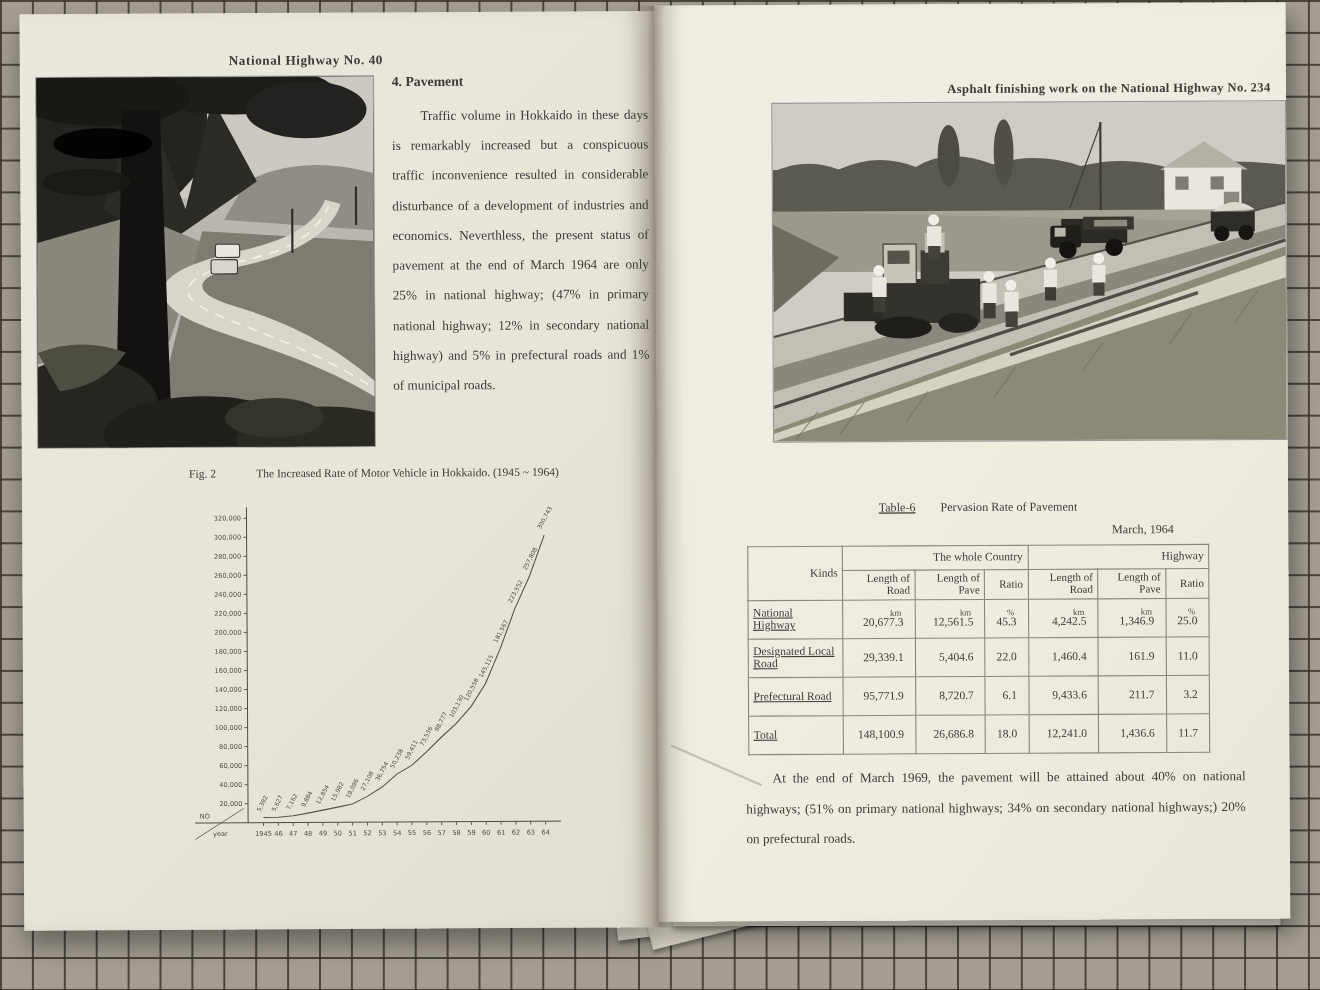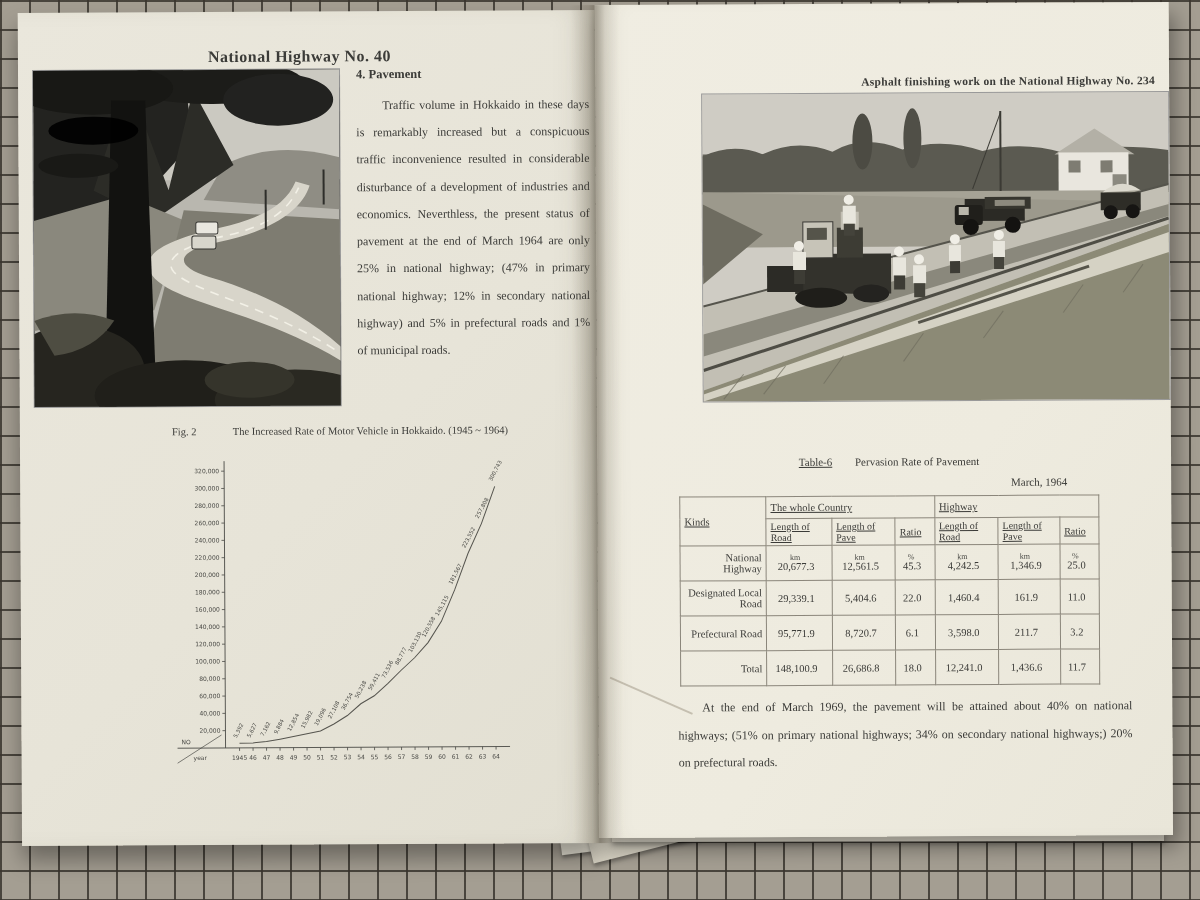--- a/index.html
+++ b/index.html
@@ -21,44 +21,44 @@
      box-shadow:inset 26px 0 30px -24px rgba(70,60,40,0.28), 6px 12px 20px rgba(0,0,0,0.35);}
   .gutter{position:absolute;left:572px;top:5px;width:50px;height:838px;z-index:4;pointer-events:none;
      background:linear-gradient(90deg, rgba(0,0,0,0) 0%, rgba(80,70,50,0.16) 38%, rgba(55,46,30,0.30) 52%, rgba(80,70,50,0.10) 70%, rgba(0,0,0,0) 100%);}
   .fan{position:absolute;background:#e3dfd1;z-index:1;box-shadow:0 3px 4px rgba(0,0,0,0.35);}
   .fan-a{left:556px;top:790px;width:150px;height:56px;transform:rotate(-7deg);}
   .fan-b{left:584px;top:802px;width:118px;height:48px;transform:rotate(-14deg);background:#d9d4c5;}
   .under-edge{position:absolute;left:610px;top:833px;width:552px;height:10px;background:#ddd8ca;
      transform:rotate(0.2deg);z-index:1;box-shadow:0 3px 5px rgba(0,0,0,0.3);}
 
   
-  .lp-header{position:absolute;left:190px;top:36px;font-weight:bold;font-size:16px;letter-spacing:0.5px;}
+  .lp-header{position:absolute;left:190px;top:36px;font-weight:bold;font-size:12px;letter-spacing:0.5px;}
   .lp-photo{position:absolute;left:15px;top:58px;width:306px;height:336px;background:#111;
      box-shadow:0 0 0 1px #999;}
   .lp-textcol{position:absolute;left:338px;top:56px;width:233px;}
   .lp-section-title{font-weight:bold;font-size:12.5px;margin:0 0 10px 0;}
   .lp-body{font-size:12px;line-height:2.27;text-align:justify;text-indent:26px;margin:0;}
   .lp-figcap{position:absolute;left:152px;top:414px;font-size:10.5px;}
   .lp-figcap .figlabel{margin-right:34px;}
   .lp-chart{position:absolute;left:138px;top:440px;width:370px;height:338px;}
 
   
   .rp-caption{position:absolute;right:14px;top:72px;font-weight:bold;font-size:11.5px;letter-spacing:0.3px;}
   .rp-photo{position:absolute;left:107px;top:90px;width:466px;height:307px;background:#cfccc4;
      box-shadow:0 0 0 1px #999;}
   .rp-tabletitle{position:absolute;left:82px;top:452px;width:420px;text-align:center;font-size:11px;}
   .rp-tabletitle .tlabel{margin-right:20px;text-decoration:underline;}
   .rp-date{position:absolute;left:82px;top:473px;width:388px;text-align:right;font-size:11px;}
   .rp-table{position:absolute;left:82px;top:492px;width:420px;border-collapse:collapse;font-size:10.5px;color:#3b3b38;}
   .rp-table th,.rp-table td{border:1px solid #8b867b;padding:2px 4px;font-weight:normal;}
-  .rp-table thead th{text-align:left;text-decoration:underline;}
+  .rp-table thead th{text-align:right;}
   .rp-table .gh{height:22px;}
   .rp-table .sh th{height:22px;font-size:10px;}
-  .rp-table td.kind{text-align:right;width:96px;height:30px;}
-  .rp-table td.num{text-align:center;padding-right:10px;}
+  .rp-table td.kind{text-align:left;width:96px;height:30px;text-decoration:underline;}
+  .rp-table td.num{text-align:right;padding-right:10px;}
   .rp-table td.num .unit{font-size:8px;line-height:7px;padding-right:2px;color:#4a4a46;}
   .rp-footer{position:absolute;left:80px;top:690px;width:454px;font-size:12px;line-height:2.3;
      text-align:justify;text-indent:24px;margin:0;}
   .crease{position:absolute;left:8px;top:690px;width:90px;height:2px;background:rgba(120,110,90,0.35);
      transform:rotate(24deg);z-index:3;}
 </style>
 </head>
 <body>
 
 <div class="scene">
@@ -432,21 +432,21 @@
               <td class="num">
                 <div>95,771.9</div>
               </td>
               <td class="num">
                 <div>8,720.7</div>
               </td>
               <td class="num">
                 <div>6.1</div>
               </td>
               <td class="num">
-                <div>3,598.0</div>
+                <div>9,433.6</div>
               </td>
               <td class="num">
                 <div>211.7</div>
               </td>
               <td class="num">
                 <div>3.2</div>
               </td>
             </tr>
             <tr>
               <td class="kind">Total</td>

